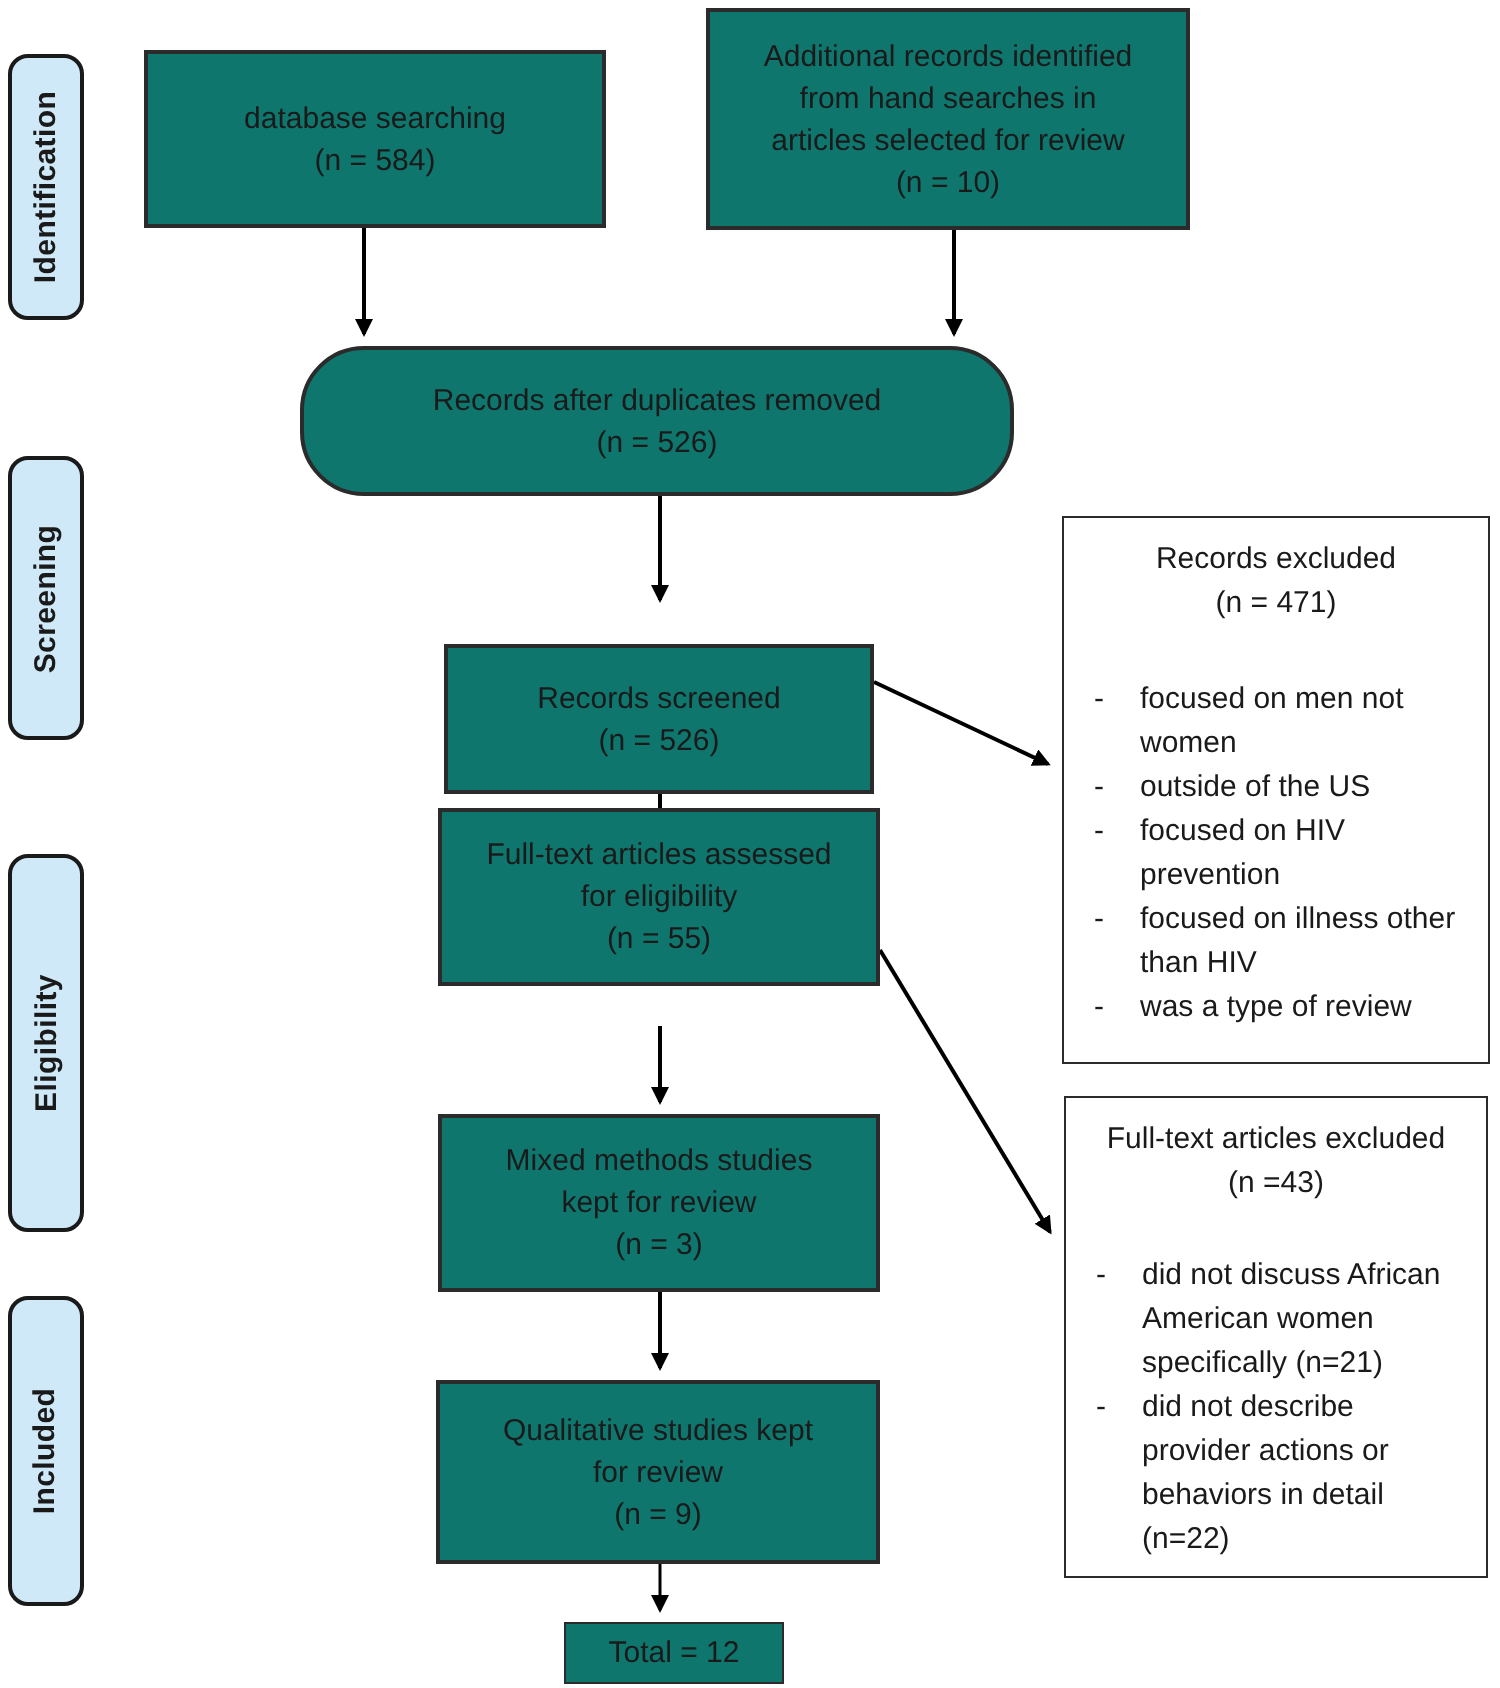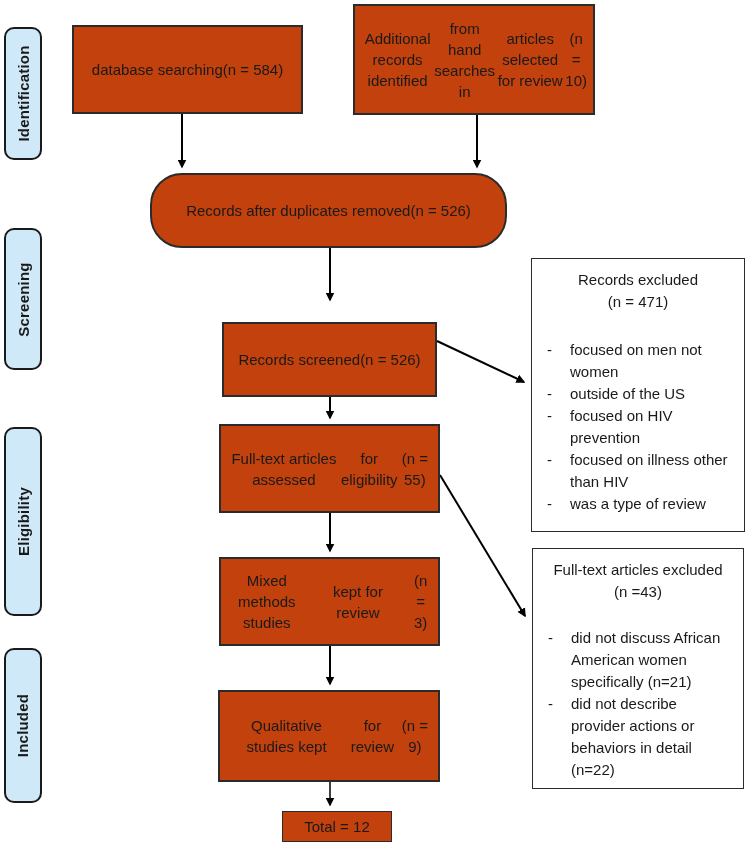--- a/index.html
+++ b/index.html
@@ -32,34 +32,34 @@
   .stage-identification{top:27px;height:133px;}
   .stage-screening{top:228px;height:142px;}
   .stage-eligibility{top:427px;height:189px;}
   .stage-included{top:648px;height:155px;}
 
   
   .box{
     position:absolute;
     box-sizing:border-box;
     border:2px solid #2b2b2b;
-    background:#c2410c;
-    display:flex;flex-direction:row;
+    background:#0f766e;
+    display:flex;flex-direction:column;
     align-items:center;justify-content:center;
-    text-align:center;
+    text-align:right;
     font-size:15px;line-height:21px;
     z-index:2;
     padding:2px 6px;
   }
   .box-db{left:72px;top:25px;width:231px;height:89px;}
   .box-hand{left:353px;top:4px;width:242px;height:111px;}
   .box-dup{left:150px;top:173px;width:357px;height:75px;border-radius:32px;}
   .box-screened{left:222px;top:306px;width:215px;height:75px;margin-top:16px;}
-  .box-fulltext{left:219px;top:424px;width:221px;height:89px;}
-  .box-mixed{left:219px;top:557px;width:221px;height:89px;gap:26px;}
+  .box-fulltext{left:219px;top:404px;width:221px;height:89px;}
+  .box-mixed{left:219px;top:557px;width:221px;height:89px;}
   .box-qual{left:218px;top:690px;width:222px;height:92px;}
   .box-total{left:282px;top:811px;width:110px;height:31px;border-width:1.5px;}
 
   
   .box-side{
     position:absolute;
     box-sizing:border-box;
     border:1.5px solid #2b2b2b;
     background:#ffffff;
     font-size:15px;line-height:22px;

